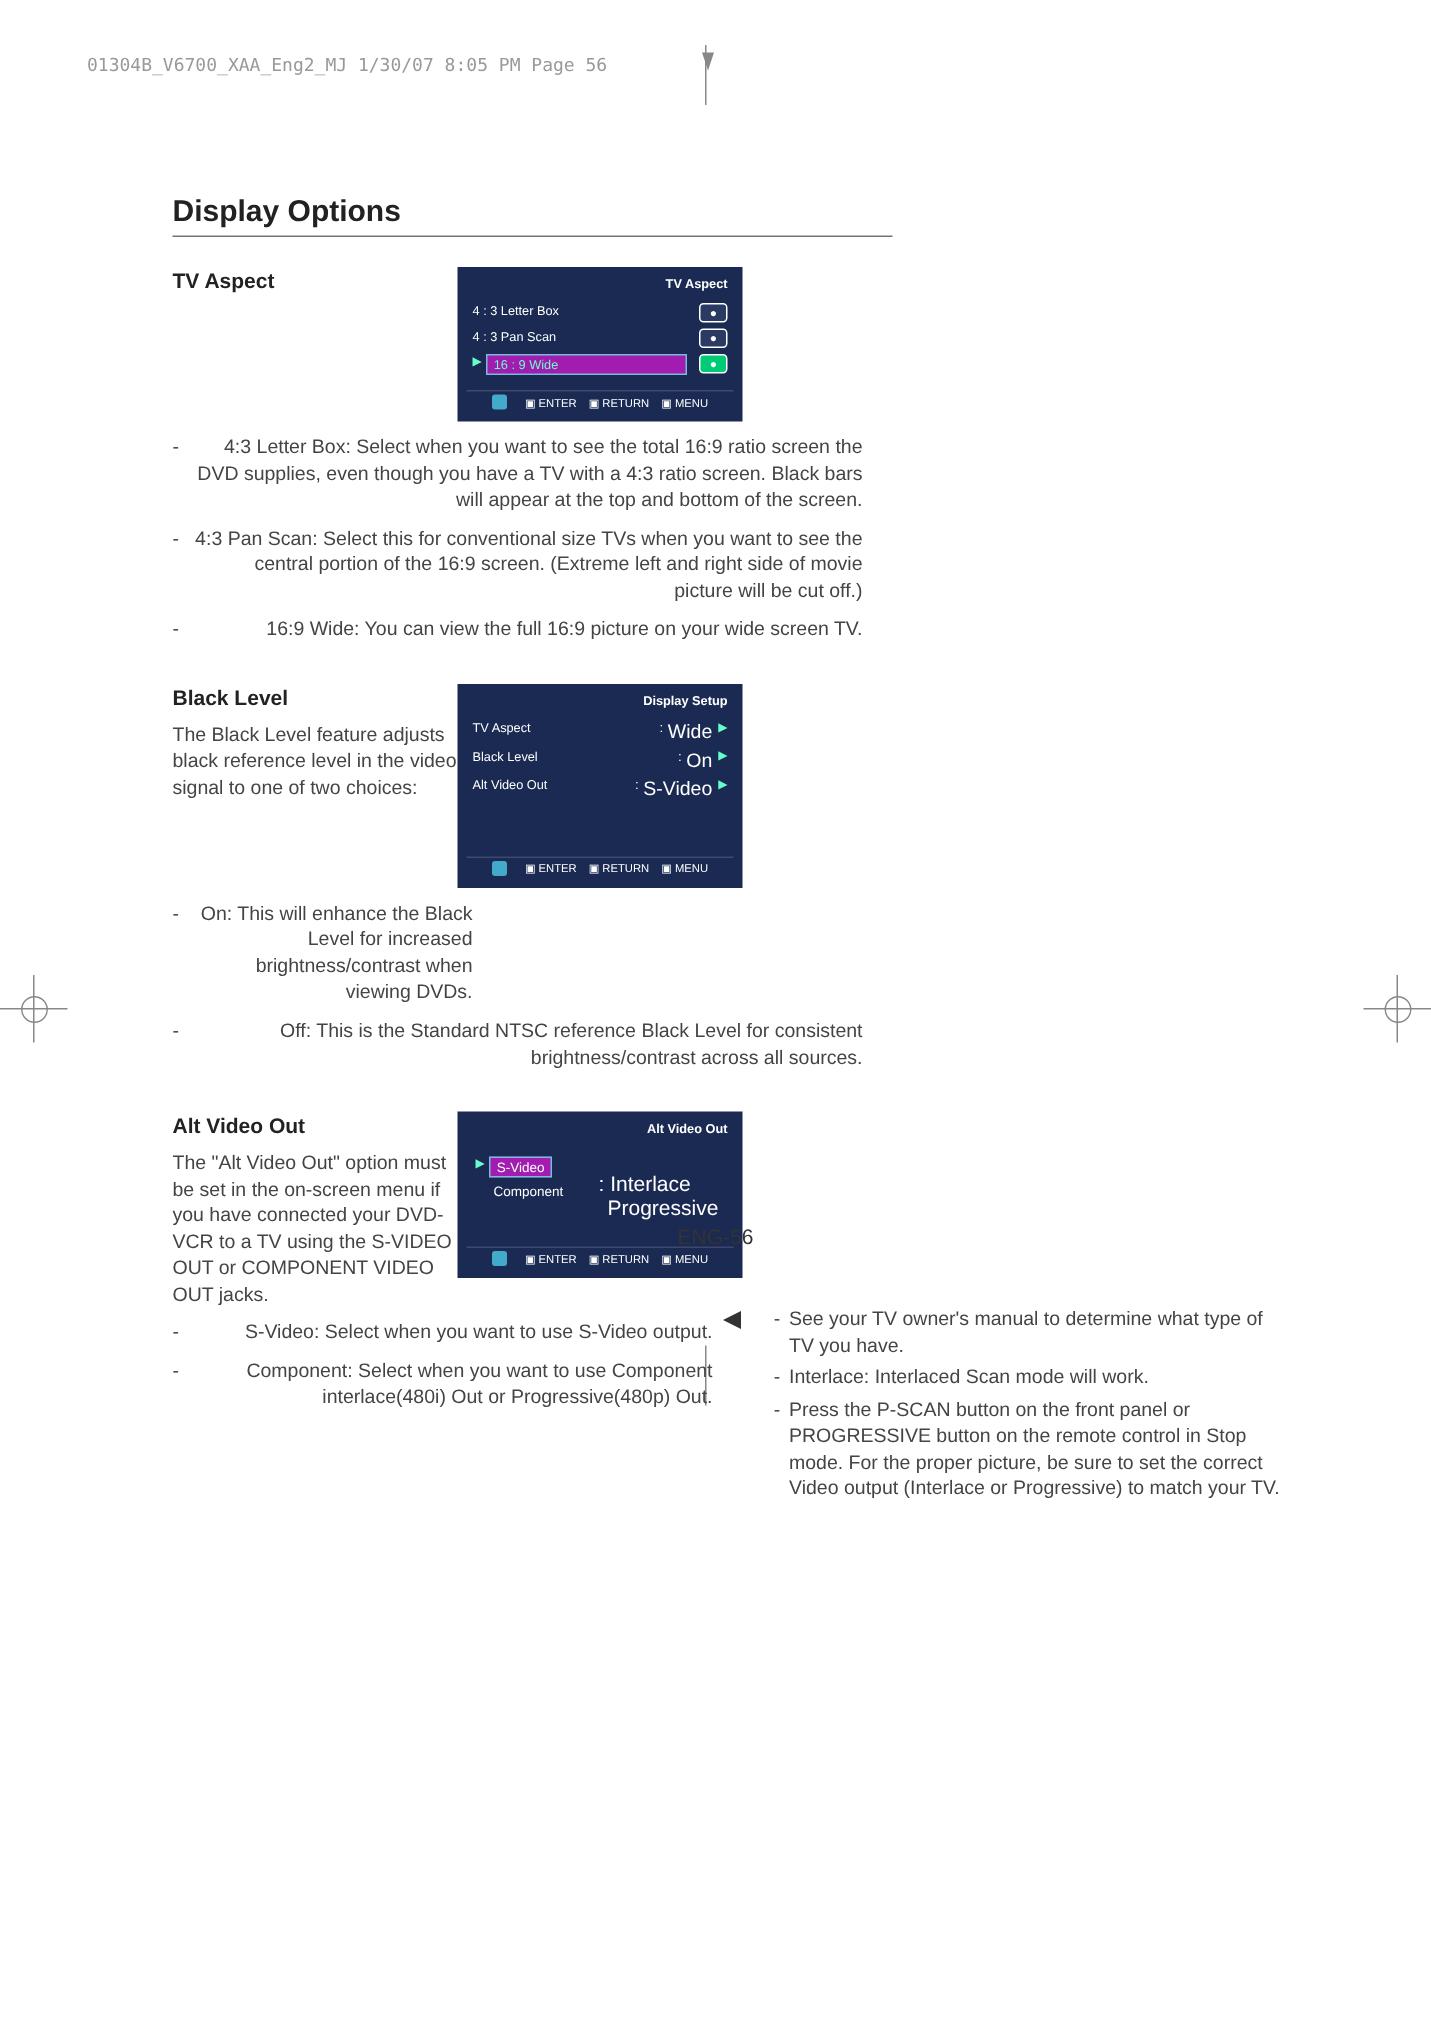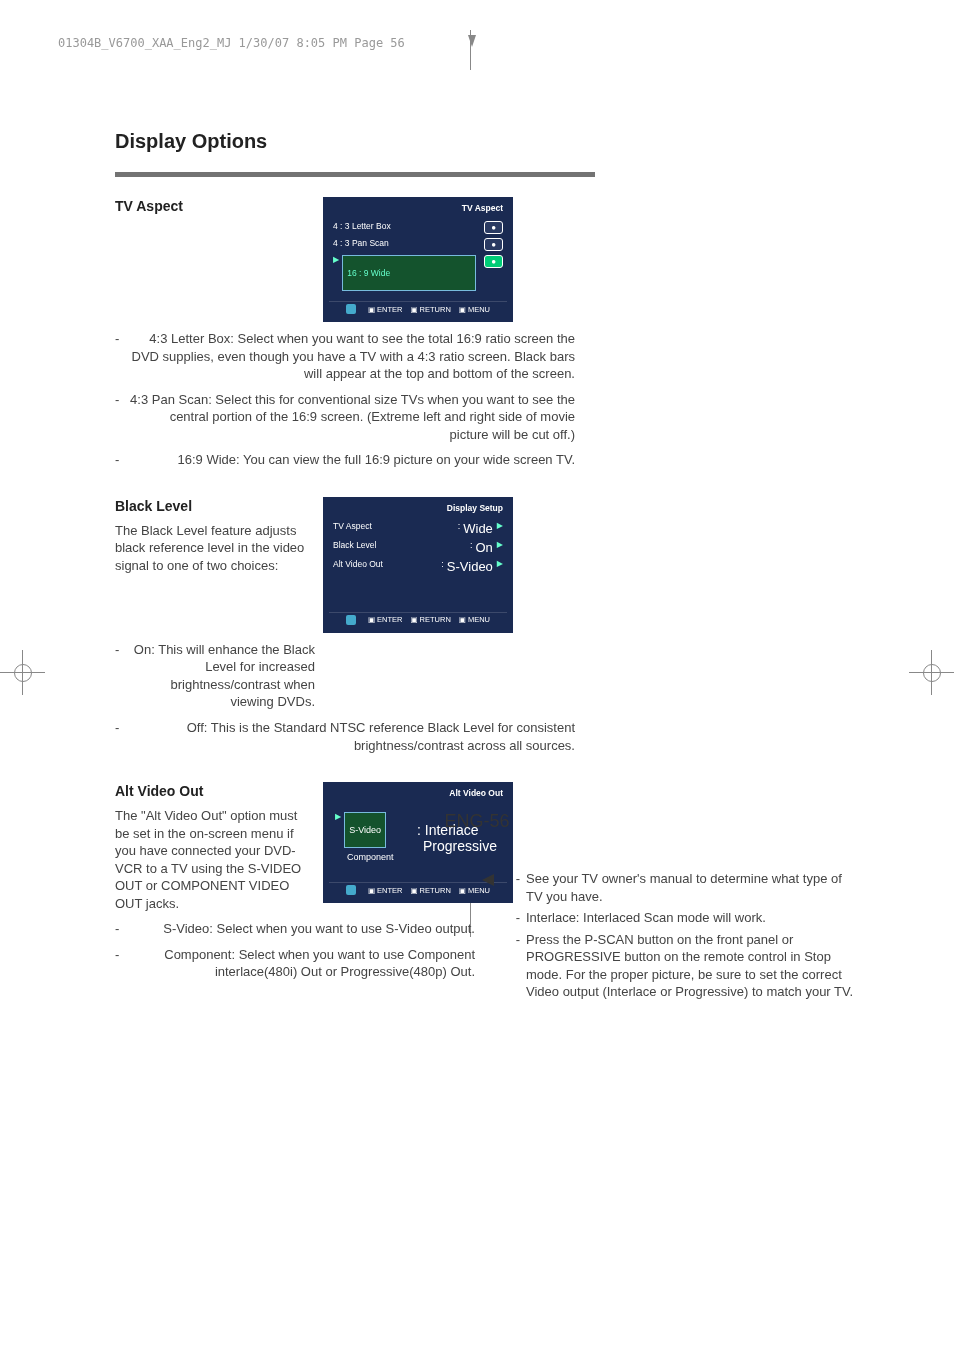--- a/index.html
+++ b/index.html
@@ -118,36 +118,35 @@
       letter-spacing: 1px;
       margin-bottom: 40px;
       margin-left: 120px;
     }
     .chapter-band .small-caps { font-size: 12px; }
     h2.section {
       font-size: 20px;
       font-weight: bold;
       color: #222;
       margin-bottom: 20px;
-      border-bottom: 5px solid #737373;
-      padding-bottom: 19px;
+      border-bottom: 1px solid #737373;
+      padding-bottom: 4px;
       width: 480px;
     }
     .subsection {
       margin-bottom: 28px;
     }
     .sub-title {
       font-weight: bold;
       font-size: 14px;
       margin-bottom: 6px;
       color: #222;
     }
     .row {
       display: flex;
-      gap: 18px;
     }
     .text-col {
       flex: 0 0 190px;
       font-size: 13px;
       line-height: 1.35;
       color: #444;
     }
     .screen-col { flex: 0 0 190px; }
     .bullets {
       margin-top: 8px;
@@ -190,21 +189,21 @@
       margin-top:8px; font-size:7.5px; padding:2px 0;
       border-top: 1px solid rgba(255,255,255,0.15);
     }
     .osd-footer span { display:flex; align-items:center; gap:2px;}
     .osd-nav-icon {
       width:10px;height:10px;background:#4ac;border-radius:2px;
       position:relative; margin-right:4px;
     }
     .arrow-r { color:#6fc; font-size:8px; margin-left:4px;}
     .playmark { color:#6fc; font-size:8px; margin-right:3px;}
-    .hl-box { background:#14532d; padding:12px 4px; border:1px solid #7bd; }
+    .hl-box { background:#a21caf; padding:1px 4px; border:1px solid #7bd; }
 
     
     .side-notes {
       position:absolute;
       top: 870px;
       left: 510px;
       width: 350px;
       font-size:13px;
       line-height:1.35;
       color:#444;
@@ -218,21 +217,21 @@
     }
     .side-notes .item { display:flex; margin-bottom:4px; }
     .side-notes .dash { flex:0 0 16px; text-align:center; }
     .side-notes .btxt { flex:1; padding-right:6px; }
 
     .page-num {
       position:absolute;
       bottom: 135px;
       left: 50%;
       transform: translateX(-50%);
-      font-size: 18px;
+      font-size: 14px;
       color:#333;
     }
     .colon { margin: 0 3px; }
   </style>
 </head>
 <body>
 
 <div class="page">
   <div class="header-line">01304B_V6700_XAA_Eng2_MJ  1/30/07  8:05 PM  Page 56</div>
 

